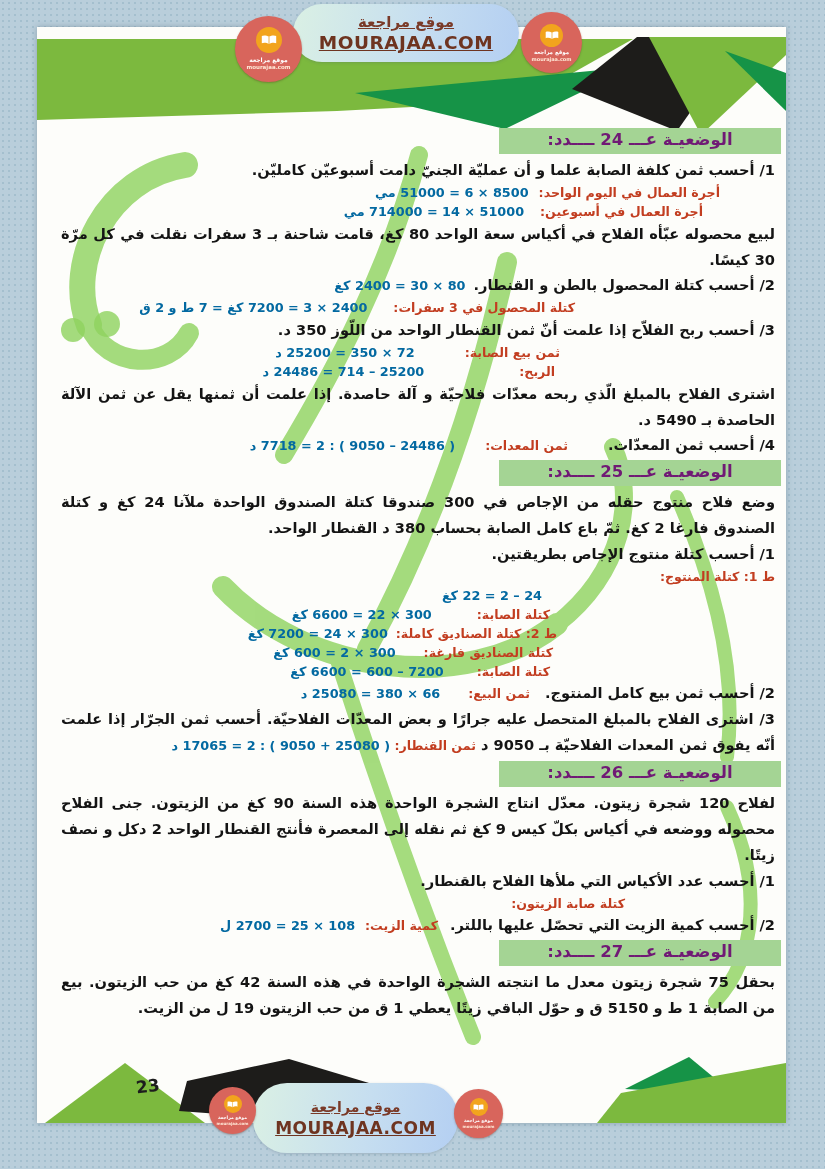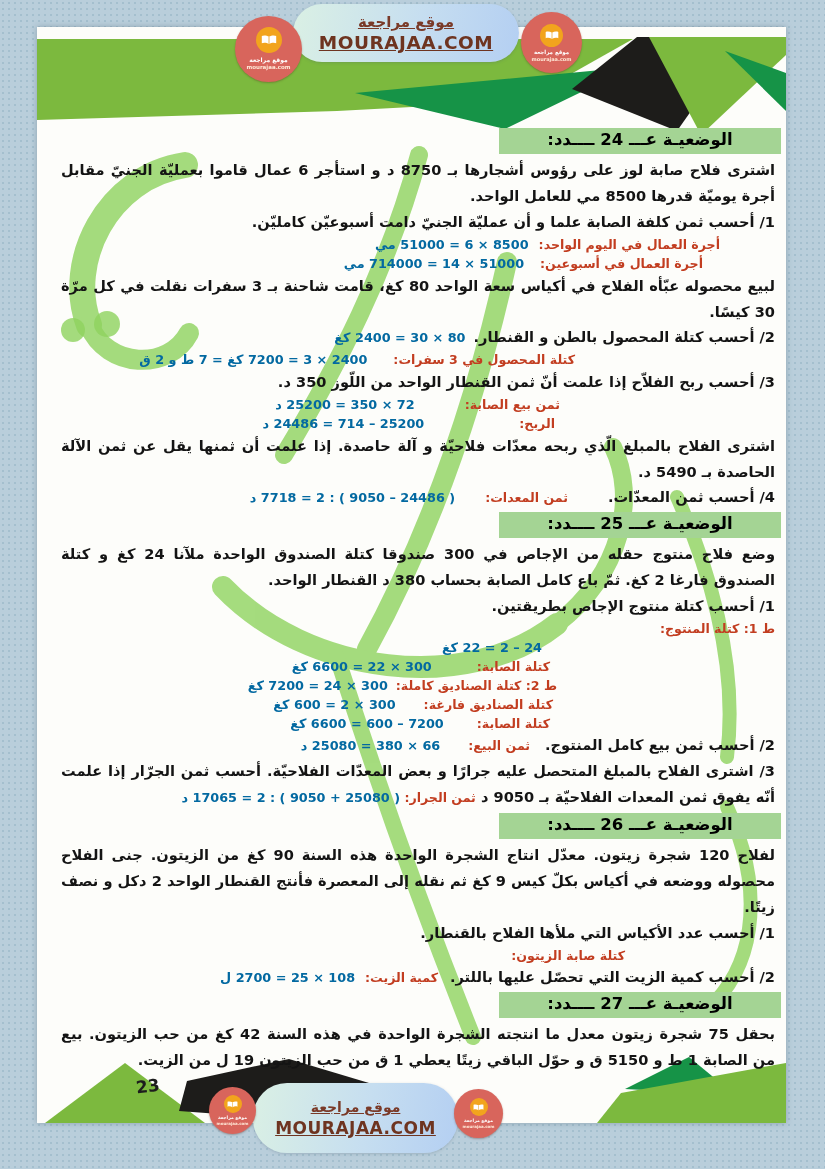--- a/index.html
+++ b/index.html
@@ -16,21 +16,21 @@
   }
   .decor,.watermark{position:absolute;left:0;pointer-events:none;}
   .decor.top{top:0;}
   .decor.bottom{bottom:0;}
   .watermark{top:0;z-index:1;}
   #content{
     position:absolute;z-index:2;top:101px;right:11px;width:714px;
     direction:rtl;color:#141414;
   }
   .sec-head{
-    display:inline-block;background:#a4d494;color:#000000;
+    display:inline-block;background:#a4d494;color:#701a75;
     font-size:16.5px;font-weight:700;line-height:22px;
     padding:1px 10px 3px;min-width:262px;text-align:center;
     margin:0 -6px 3px 0;
   }
   .section + .section{margin-top:2px;}
   .para{font-size:14.6px;font-weight:700;line-height:26px;text-align:justify;}
   .question{font-size:14.6px;font-weight:700;line-height:26px;}
   .work{display:flex;direction:rtl;align-items:baseline;line-height:19px;}
   .wlabel{color:#c23d20;font-size:12.6px;font-weight:700;white-space:nowrap;}
   .weq{color:#0369a1;font-size:12.8px;font-weight:700;white-space:nowrap;}
@@ -108,21 +108,21 @@
         <path d="M640,470 C680,560 700,650 690,730" stroke-width="14"></path>
         <path d="M690,780 C726,858 720,930 678,975" stroke-width="14"></path>
       </g>
       <g fill="#8fd35f" opacity="0.8">
         <circle cx="36" cy="303" r="12"></circle>
         <circle cx="70" cy="297" r="13"></circle>
       </g>
     </svg>
 
     <div id="content">
-        <div class="section"><div class="sec-head">الوضعيـة عـــ 24 ــــدد:</div><div class="para">اشترى فلاح صابة لوز على رؤوس أشجارها بـ 8750 د و استأجر 6 عمال قاموا بعمليّة الجنيّ مقابل أجرة يوميّة قدرها 8500 مي للعامل الواحد.</div><div class="question">1/ أحسب ثمن كلفة الصابة علما و أن عمليّة الجنيّ دامت أسبوعيّن كامليّن.</div><div class="work" style="padding-right: 55px;">
+        <div class="section"><div class="sec-head">الوضعيـة عـــ 24 ــــدد:</div><div class="question">1/ أحسب ثمن كلفة الصابة علما و أن عمليّة الجنيّ دامت أسبوعيّن كامليّن.</div><div class="work" style="padding-right: 55px;">
             <span class="wlabel">أجرة العمال في اليوم الواحد:</span>
             <span class="weq" style="margin-right: 10px;">8500 × 6 = 51000 مي</span>
           </div><div class="work" style="padding-right: 72px;">
             <span class="wlabel">أجرة العمال في أسبوعين:</span>
             <span class="weq" style="margin-right: 16px;">51000 × 14 = 714000 مي</span>
           </div><div class="para">لبيع محصوله عبّأه الفلاح في أكياس سعة الواحد 80 كغ، قامت شاحنة بـ 3 سفرات نقلت في كل مرّة 30 كيسًا.</div><div class="qline">
             <span class="qtext">2/ أحسب كتلة المحصول بالطن و القنطار.</span>
             <span class="weq" style="margin-right: 8px;">80 × 30 = 2400 كغ</span>
           </div><div class="work" style="padding-right: 200px;">
             <span class="wlabel">كتلة المحصول في 3 سفرات:</span>
@@ -151,21 +151,21 @@
           </div><div class="work" style="padding-right: 222px;">
             <span class="wlabel">كتلة الصناديق فارغة:</span>
             <span class="weq" style="margin-right: 28px;">300 × 2 = 600 كغ</span>
           </div><div class="work" style="padding-right: 225px;">
             <span class="wlabel">كتلة الصابة:</span>
             <span class="weq" style="margin-right: 33px;">7200 – 600 = 6600 كغ</span>
           </div><div class="qline">
             <span class="qtext">2/ أحسب ثمن بيع كامل المنتوج.</span>
             <span class="wlabel" style="margin-right: 15px;">ثمن البيع:</span>
             <span class="weq" style="margin-right: 28px;">66 × 380 = 25080 د</span>
-          </div><div class="para"><span>3/ اشترى الفلاح بالمبلغ المتحصل عليه جرارًا و بعض المعدّات الفلاحيّة. أحسب ثمن الجرّار إذا علمت أنّه يفوق ثمن المعدات الفلاحيّة بـ 9050 د  </span><span class="wlabel">ثمن الجرار: </span><span class="weq">( 25080 + 9050 ) : 2 = 17065 د</span></div></div>
+          </div><div class="para"><span>3/ اشترى الفلاح بالمبلغ المتحصل عليه جرارًا و بعض المعدّات الفلاحيّة. أحسب ثمن الجرّار إذا علمت أنّه يفوق ثمن المعدات الفلاحيّة بـ 9050 د  </span><span class="wlabel">ثمن القنطار: </span><span class="weq">( 25080 + 9050 ) : 2 = 17065 د</span></div></div>
         <div class="section"><div class="sec-head">الوضعيـة عـــ 26 ــــدد:</div><div class="para">لفلاح 120 شجرة زيتون. معدّل انتاج الشجرة الواحدة هذه السنة 90 كغ من الزيتون. جنى الفلاح محصوله ووضعه في أكياس بكلّ كيس 9 كغ ثم نقله إلى المعصرة فأنتج القنطار الواحد 2 دكل و نصف زيتًا.</div><div class="question">1/ أحسب عدد الأكياس التي ملأها الفلاح بالقنطار.</div><div class="work" style="padding-right: 150px;">
             <span class="wlabel">كتلة صابة الزيتون:</span>
           </div><div class="qline">
             <span class="qtext">2/ أحسب كمية الزيت التي تحصّل عليها باللتر.</span>
             <span class="wlabel" style="margin-right: 12px;">كمية الزيت:</span>
             <span class="weq" style="margin-right: 10px;">108 × 25 = 2700 ل</span>
           </div></div>
         <div class="section"><div class="sec-head">الوضعيـة عـــ 27 ــــدد:</div><div class="para">بحقل 75 شجرة زيتون معدل ما انتجته الشجرة الواحدة في هذه السنة 42 كغ من حب الزيتون. بيع من الصابة 1 ط و 5150 ق و حوّل الباقي زيتًا يعطي 1 ق من حب الزيتون 19 ل من الزيت.</div></div>
       </div>
   </div>

